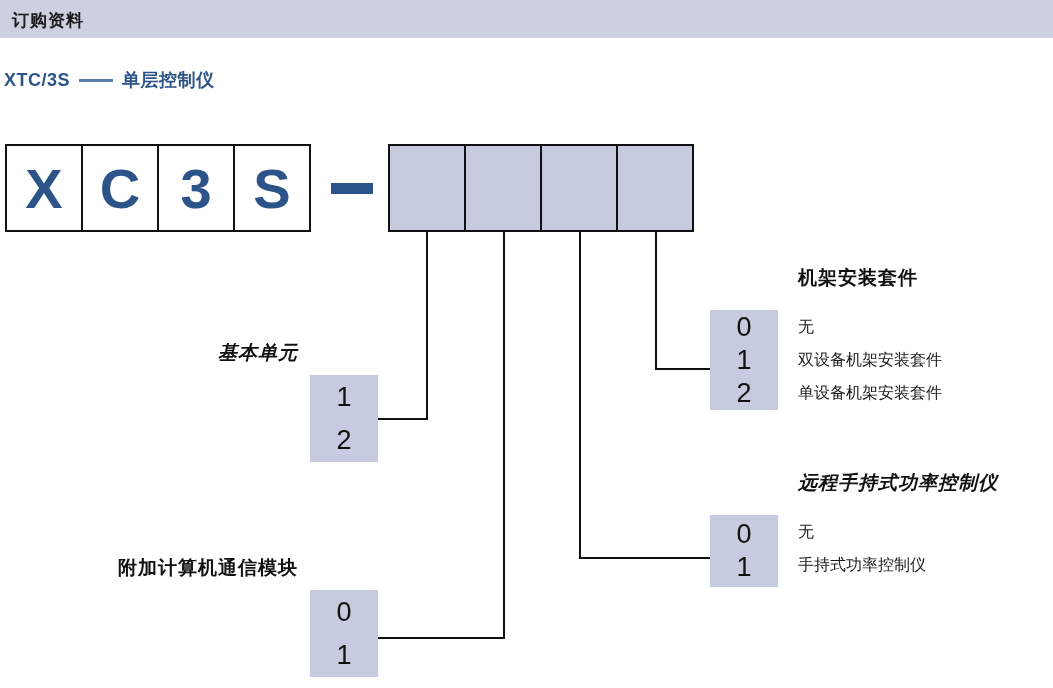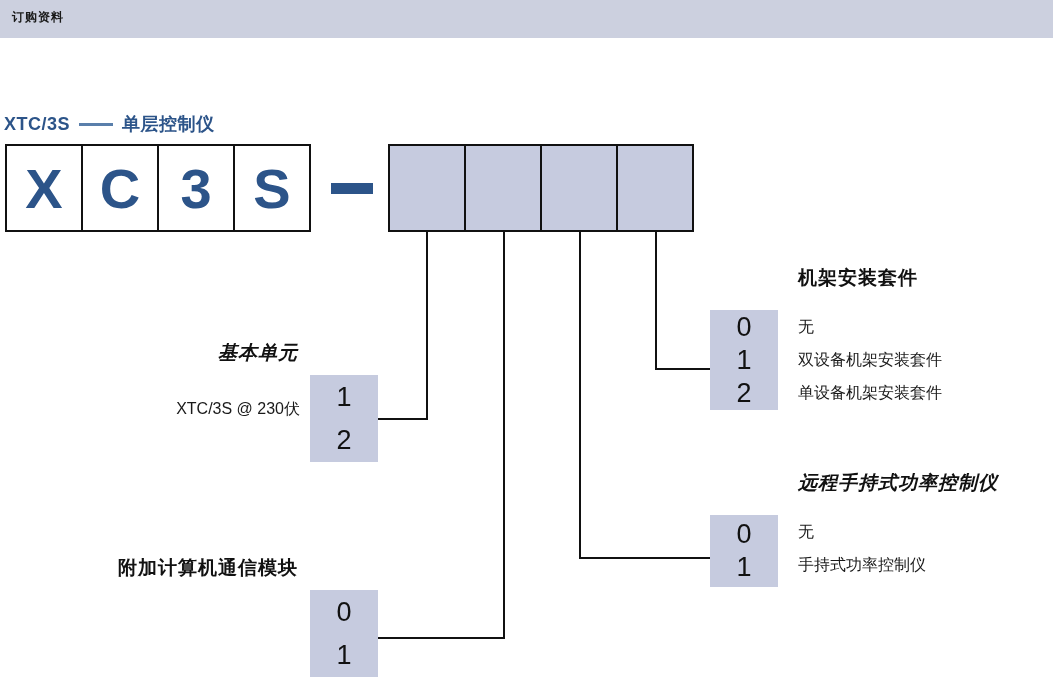--- a/index.html
+++ b/index.html
@@ -13,29 +13,29 @@
   .canvas{position:relative;width:1053px;height:688px;}
 
   
   #header-bar{
     position:absolute;left:0;top:0;width:1053px;height:38px;
     background:#ccd0df;
   }
   #header-title{
     position:absolute;left:12px;top:9px;
     font-family:"Liberation Serif","DejaVu Serif",serif;
-    font-size:12px;font-weight:bold;color:#1a1a1a;
+    font-size:17px;font-weight:bold;color:#1a1a1a;
     letter-spacing:1px;
   }
 
   
   #subtitle{
     position:absolute;left:4px;top:68px;
     font-size:18px;font-weight:bold;color:#2c5489;
-    white-space:nowrap;letter-spacing:.5px;margin-top:44px;
+    white-space:nowrap;letter-spacing:.5px;
   }
   #subtitle .dashline{
     display:inline-block;width:34px;height:3px;
     background:#5a7fab;vertical-align:4px;margin:0 9px;
   }
 
   
   .codebox{
     position:absolute;top:144px;width:78px;height:88px;
     box-sizing:border-box;
@@ -167,21 +167,20 @@
 
   <div class="ln v" style="left:579px;top:232px;height:327px;"></div>
   <div class="ln h" style="left:579px;top:557px;width:132px;"></div>
 
   <div class="ln v" style="left:655px;top:232px;height:138px;"></div>
   <div class="ln h" style="left:655px;top:368px;width:56px;"></div>
 
   <div class="group left" id="grp-basic-unit">
     <div class="ghead">基本单元</div>
     <div class="labelcol">
-      <span class="optlabel">XTC/3S @ 230伏</span>
     </div>
     <div class="codecol">
       <span class="optcode">1</span>
       <span class="optcode">2</span>
     </div>
   </div>
 
   <div class="group left" id="grp-comm-module">
     <div class="ghead">附加计算机通信模块</div>
     <div class="labelcol">

